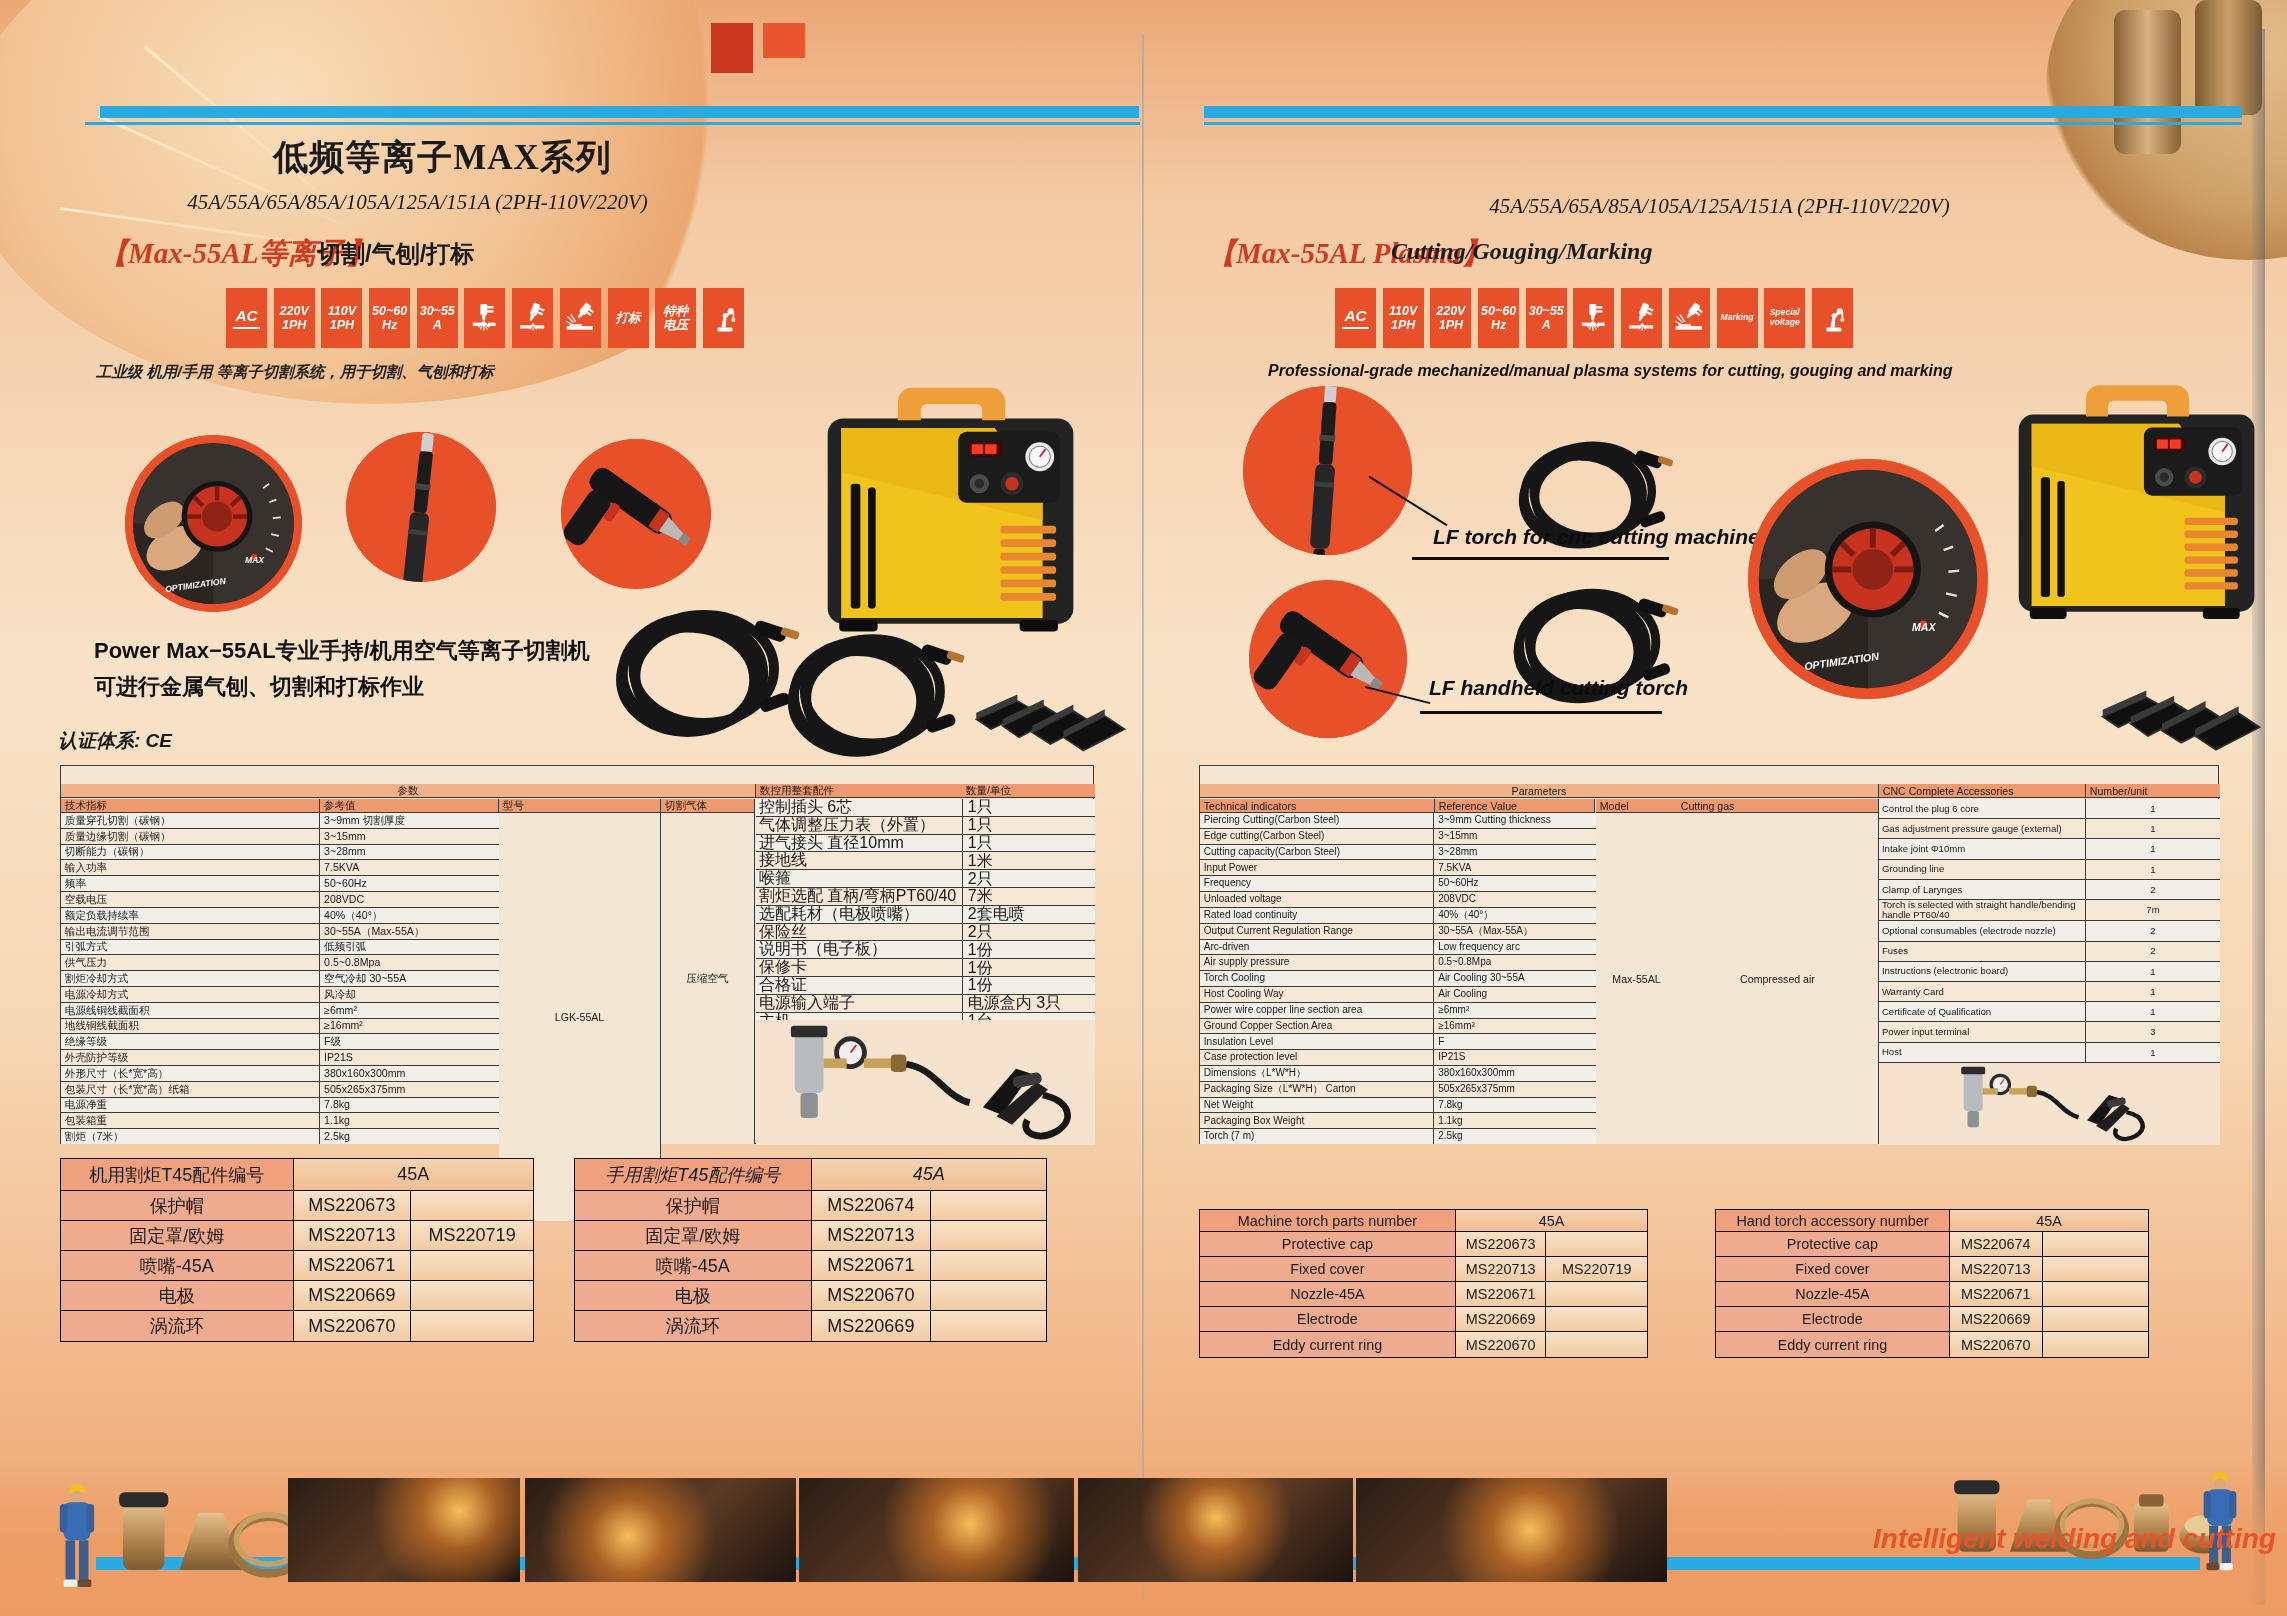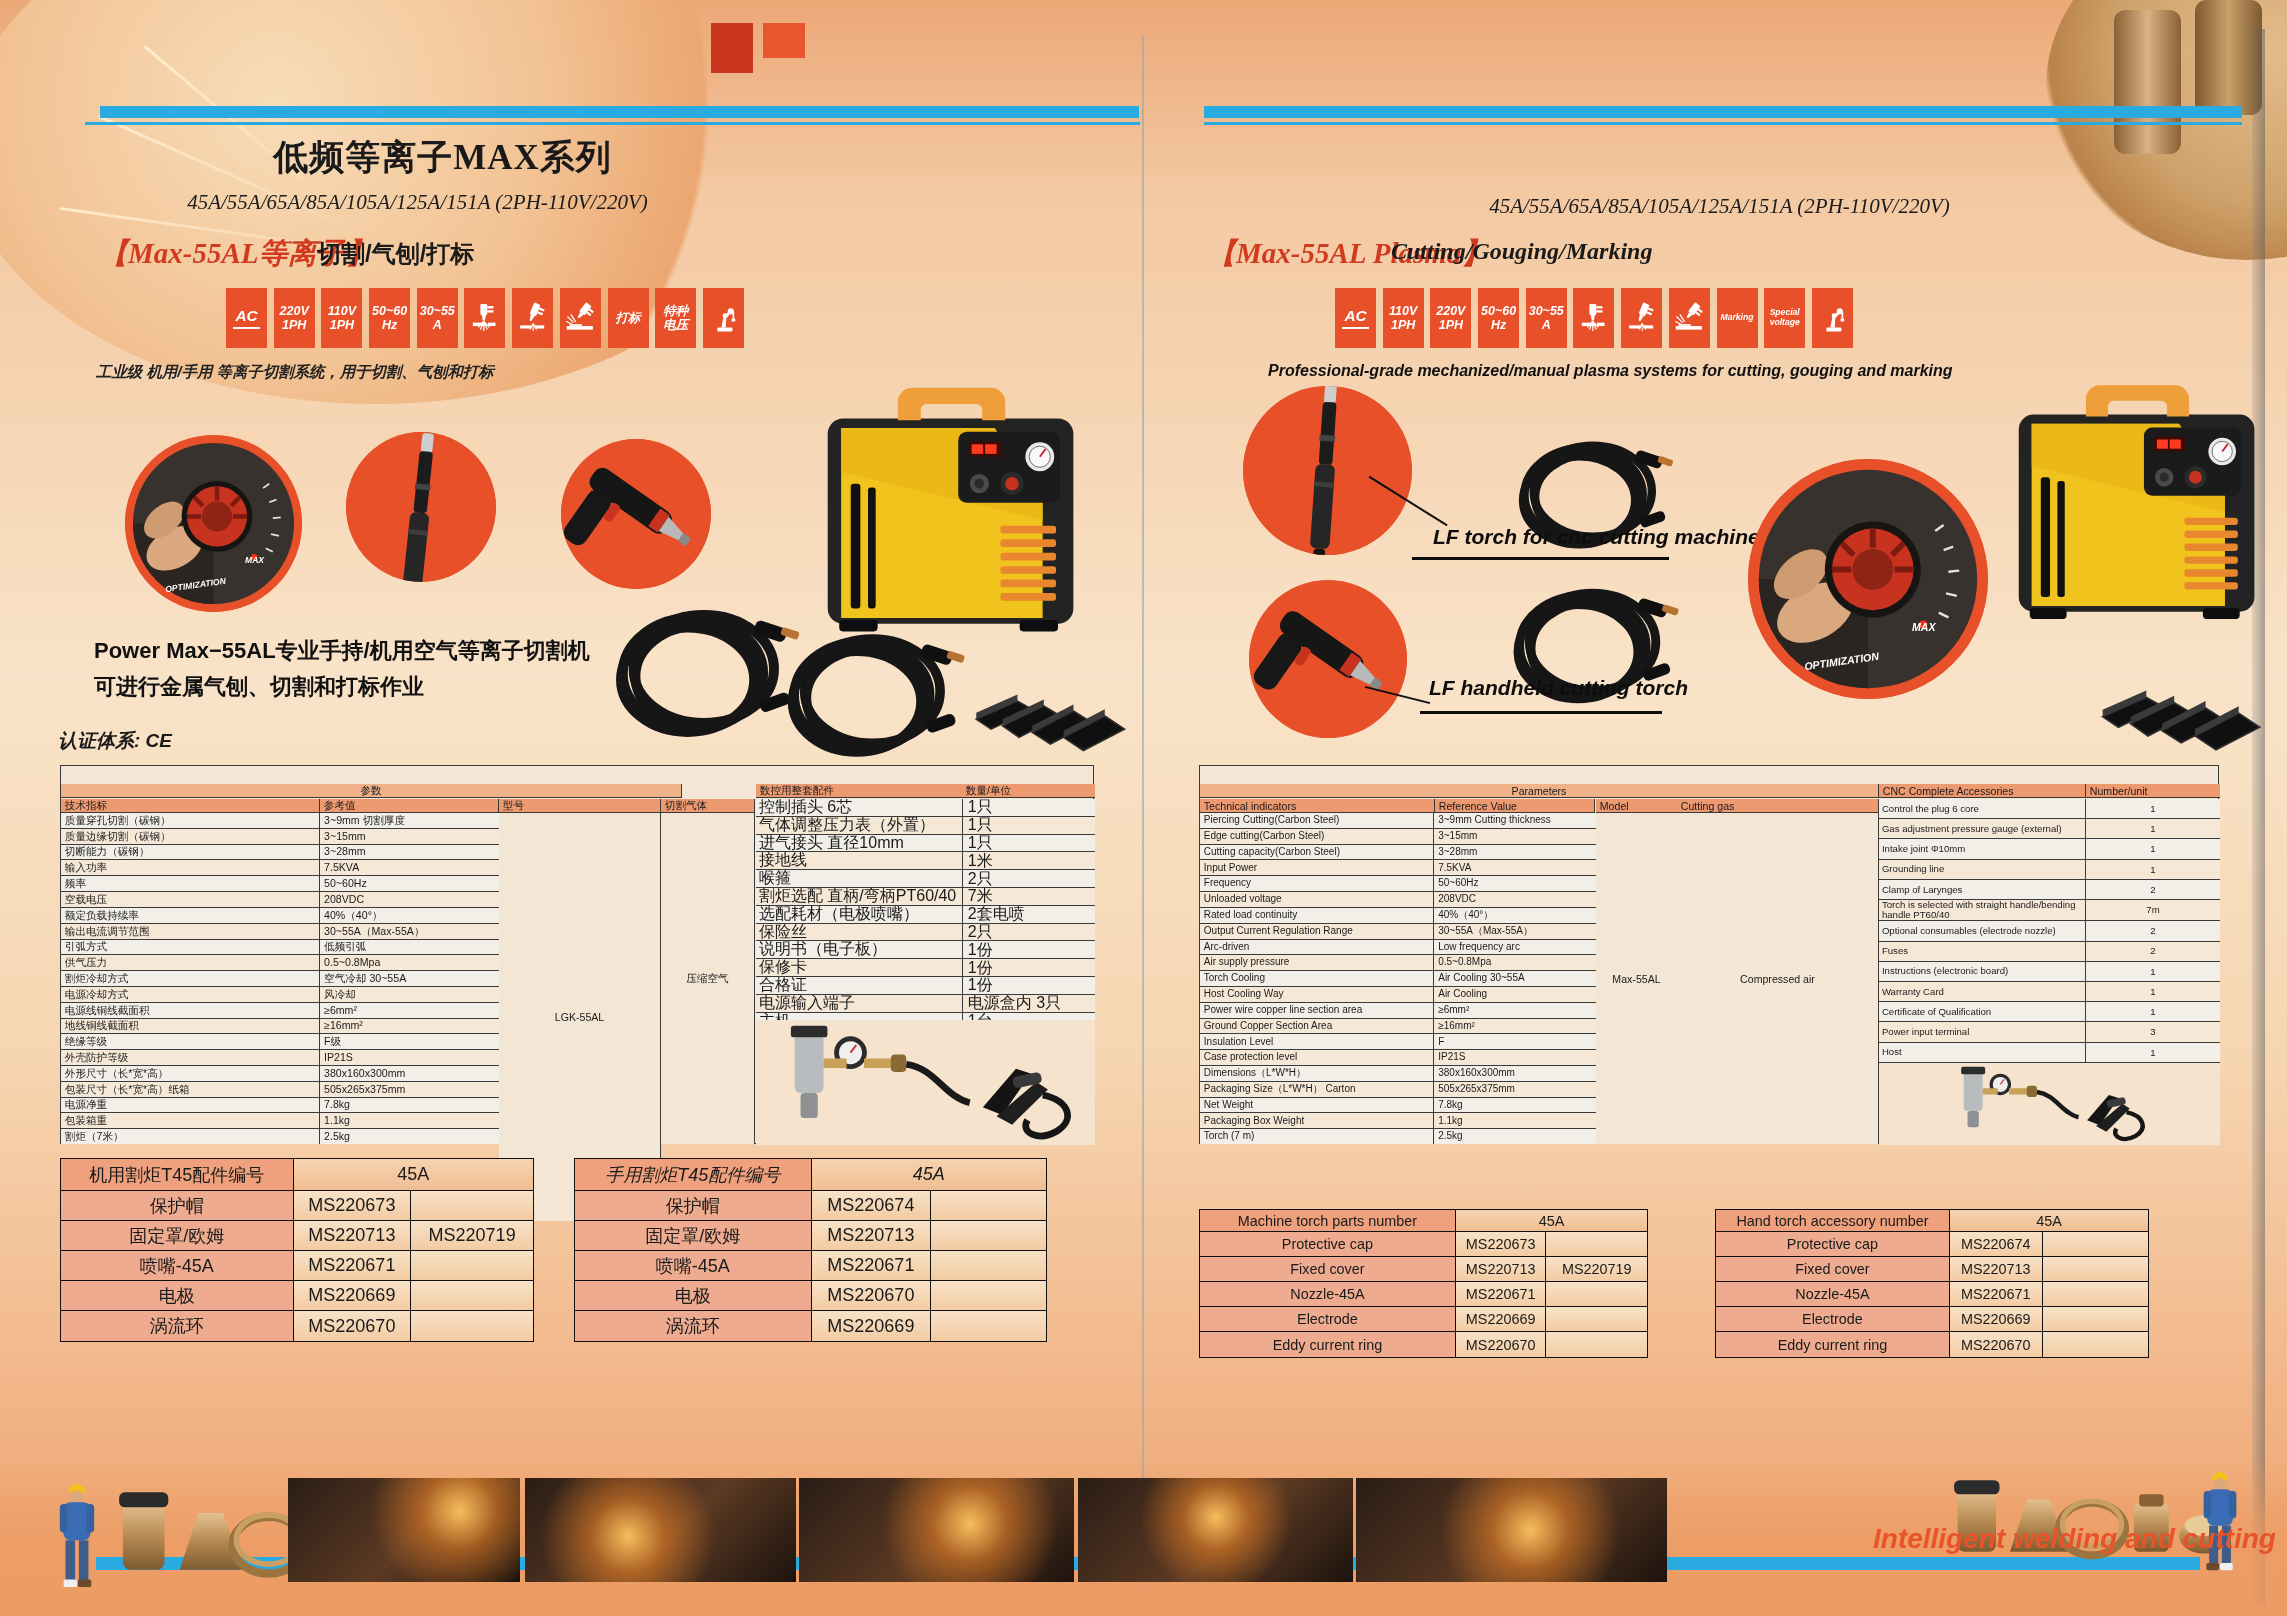--- a/index.html
+++ b/index.html
@@ -400,21 +400,21 @@
     <svg viewBox="0 0 210 120" width="173" height="100">
         <use href="#sym-wedges"></use>
       </svg>
   </div>
 
   <div class="abs intro" style="left:94px;top:636px">Power Max−55AL专业手持/机用空气等离子切割机</div>
   <div class="abs intro" style="left:94px;top:672px">可进行金属气刨、切割和打标作业</div>
   <div class="abs cert" style="left:58px;top:728px">认证体系: CE</div>
 
   <div class="abs spec-table" style="left:60px;top:765px;width:1034px;height:379px">
-    <div class="hdr params-label" style="left:0;top:18px;width:621px;height:14.4px">参数</div>
+    <div class="hdr params-label" style="left:0;top:18px;width:695px;height:14.4px">参数</div>
     <div class="hdr" style="left:695px;top:18px;width:207px;height:14.4px">数控用整套配件</div>
     <div class="hdr" style="left:901px;top:18px;width:133px;height:14.4px;border-right:none">数量/单位</div>
     <div class="hdr" style="left:0;top:33px;width:259px;height:14.4px">技术指标</div>
     <div class="hdr" style="left:259px;top:33px;width:179px;height:14.4px">参考值</div>
     <div class="hdr" style="left:438px;top:33px;width:162px;height:14.4px">型号</div>
     <div class="hdr" style="left:600px;top:33px;width:94px;height:14.4px">切割气体</div>
     <div class="rows" style="left:0;top:47px;width:438px;height:331px">
         <div class="srow">
           <div class="c1">质量穿孔切割（碳钢）</div>
           <div class="c2">3~9mm      切割厚度</div>

